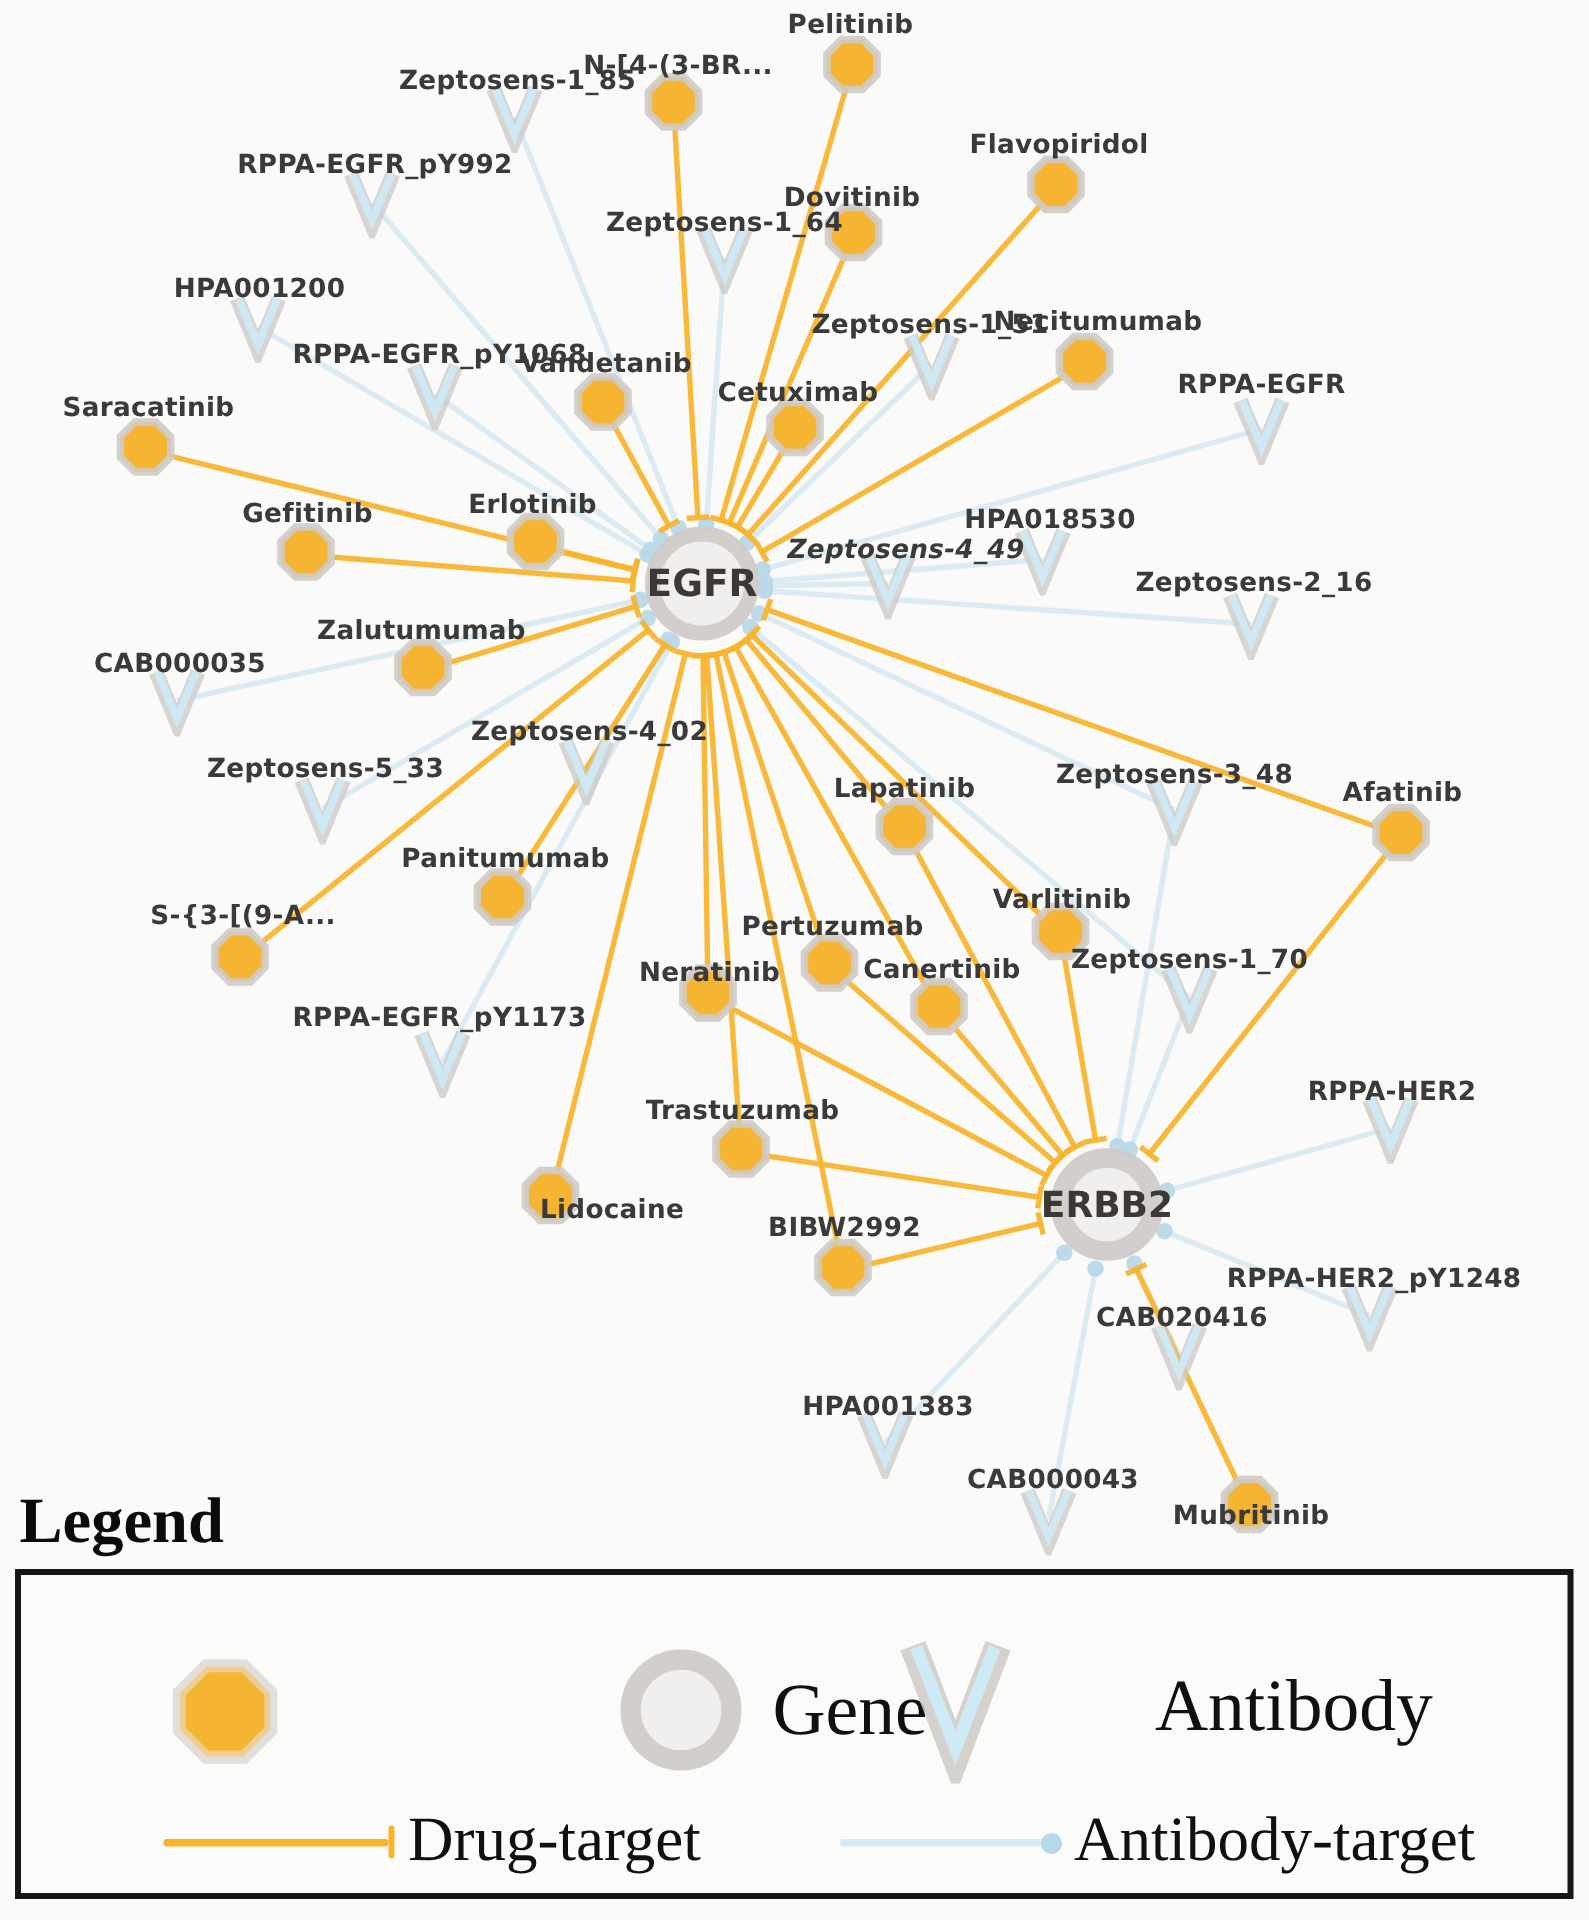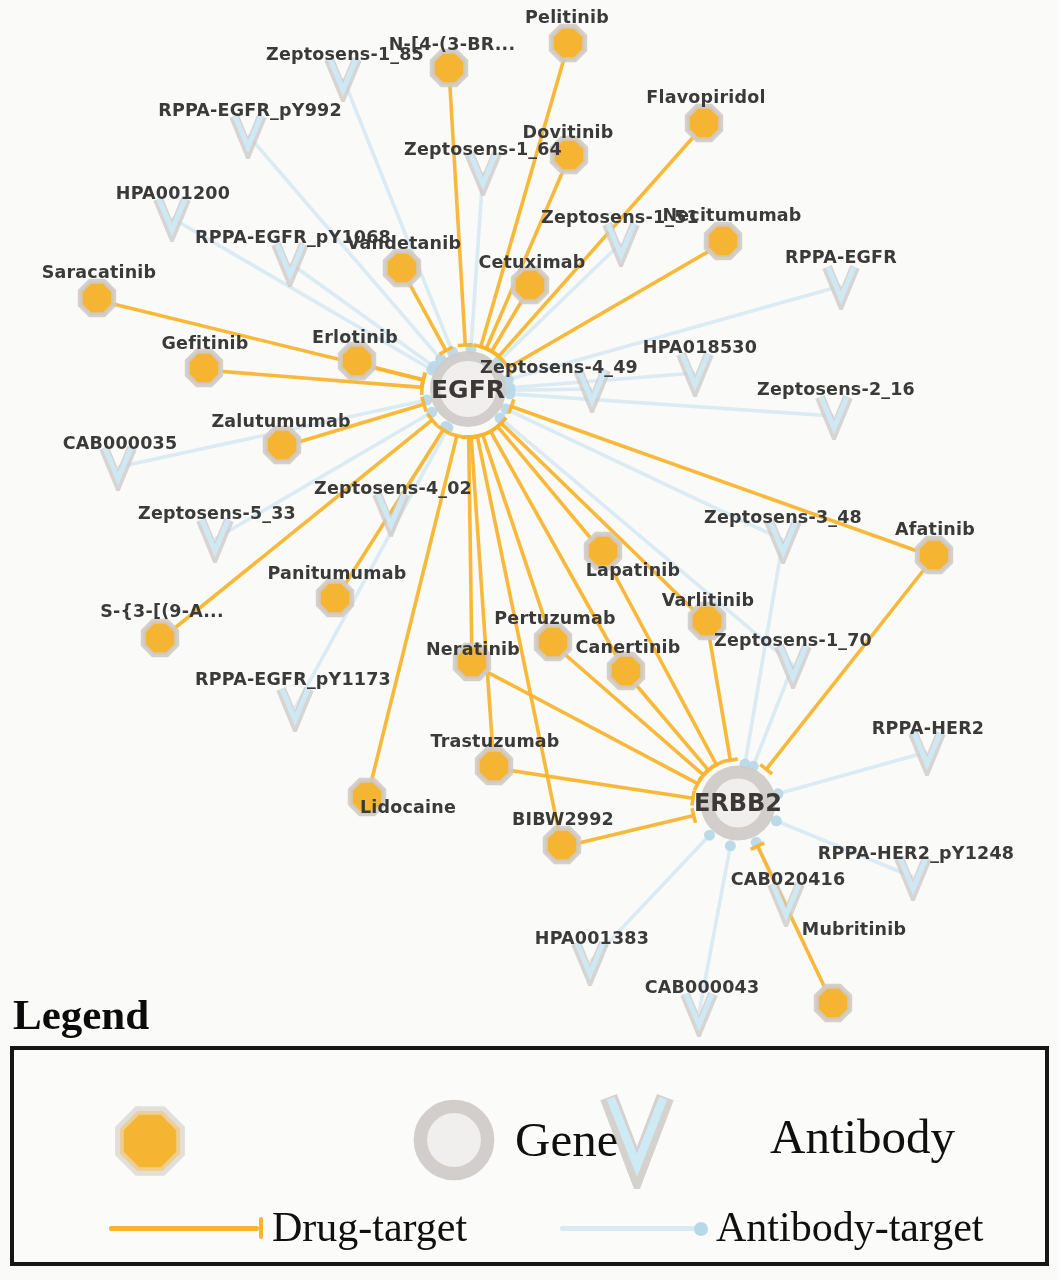--- a/index.html
+++ b/index.html
@@ -310,38 +310,38 @@
       <div class="graph-label" style="left: 568px; top: 132px;">Dovitinib</div>
       <div class="graph-label" style="left: 732px; top: 215px;">Necitumumab</div>
       <div class="graph-label" style="left: 404px; top: 243px;">Vandetanib</div>
       <div class="graph-label" style="left: 532px; top: 262px;">Cetuximab</div>
       <div class="graph-label" style="left: 99px; top: 272px;">Saracatinib</div>
       <div class="graph-label" style="left: 205px; top: 343px;">Gefitinib</div>
       <div class="graph-label" style="left: 355px; top: 337px;">Erlotinib</div>
       <div class="graph-label" style="left: 281px; top: 421px;">Zalutumumab</div>
       <div class="graph-label" style="left: 337px; top: 573px;">Panitumumab</div>
       <div class="graph-label" style="left: 162px; top: 611px;">S-{3-[(9-A...</div>
-      <div class="graph-label" style="left: 633px; top: 526px; margin-top: 44px;">Lapatinib</div>
+      <div class="graph-label" style="left: 603px; top: 526px;">Lapatinib</div>
       <div class="graph-label" style="left: 708px; top: 600px;">Varlitinib</div>
       <div class="graph-label" style="left: 935px; top: 529px;">Afatinib</div>
       <div class="graph-label" style="left: 473px; top: 637px; margin-top: 12px;">Neratinib</div>
       <div class="graph-label" style="left: 555px; top: 618px;">Pertuzumab</div>
       <div class="graph-label" style="left: 628px; top: 647px;">Canertinib</div>
       <div class="graph-label" style="left: 495px; top: 741px;">Trastuzumab</div>
       <div class="graph-label" style="left: 368px; top: 807px; margin-left: 40px;">Lidocaine</div>
       <div class="graph-label" style="left: 563px; top: 819px;">BIBW2992</div>
-      <div class="graph-label" style="left: 834px; top: 929px; margin-left: 20px;">Mubritinib</div>
+      <div class="graph-label" style="left: 834px; top: 1011px;">Mubritinib</div>
       <div class="graph-label" style="left: 345px; top: 54px;">Zeptosens-1_85</div>
       <div class="graph-label" style="left: 250px; top: 110px;">RPPA-EGFR_pY992</div>
       <div class="graph-label" style="left: 173px; top: 193px;">HPA001200</div>
       <div class="graph-label" style="left: 293px; top: 237px;">RPPA-EGFR_pY1068</div>
       <div class="graph-label" style="left: 483px; top: 149px;">Zeptosens-1_64</div>
       <div class="graph-label" style="left: 620px; top: 217px;">Zeptosens-1_51</div>
       <div class="graph-label" style="left: 841px; top: 257px;">RPPA-EGFR</div>
-      <div class="graph-label" style="left: 559px; top: 367px;">Zeptosens-4_49</div>
+      <div class="graph-label" style="left: 604px; top: 367px; font-style: italic;">Zeptosens-4_49</div>
       <div class="graph-label" style="left: 700px; top: 347px;">HPA018530</div>
       <div class="graph-label" style="left: 836px; top: 389px;">Zeptosens-2_16</div>
       <div class="graph-label" style="left: 393px; top: 488px;">Zeptosens-4_02</div>
       <div class="graph-label" style="left: 120px; top: 443px;">CAB000035</div>
       <div class="graph-label" style="left: 217px; top: 513px;">Zeptosens-5_33</div>
       <div class="graph-label" style="left: 783px; top: 517px;">Zeptosens-3_48</div>
       <div class="graph-label" style="left: 793px; top: 640px;">Zeptosens-1_70</div>
       <div class="graph-label" style="left: 293px; top: 679px;">RPPA-EGFR_pY1173</div>
       <div class="graph-label" style="left: 928px; top: 728px;">RPPA-HER2</div>
       <div class="graph-label" style="left: 916px; top: 853px;">RPPA-HER2_pY1248</div>

